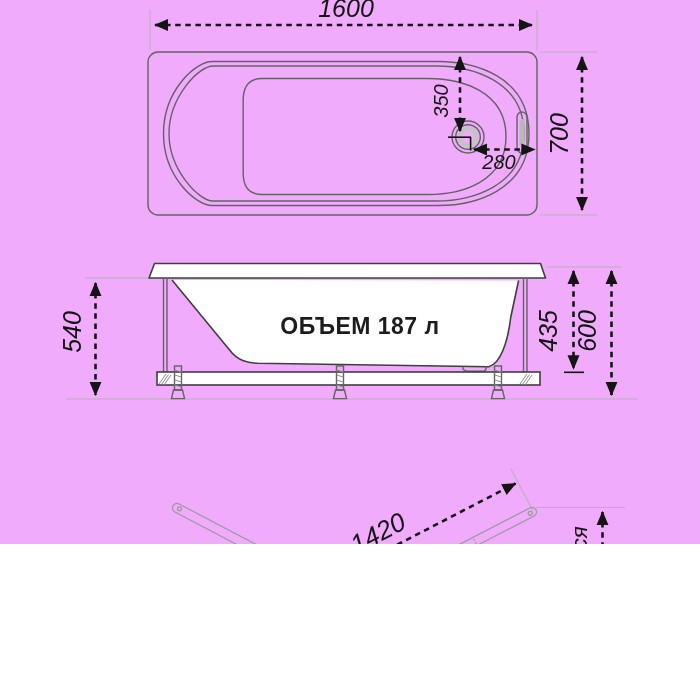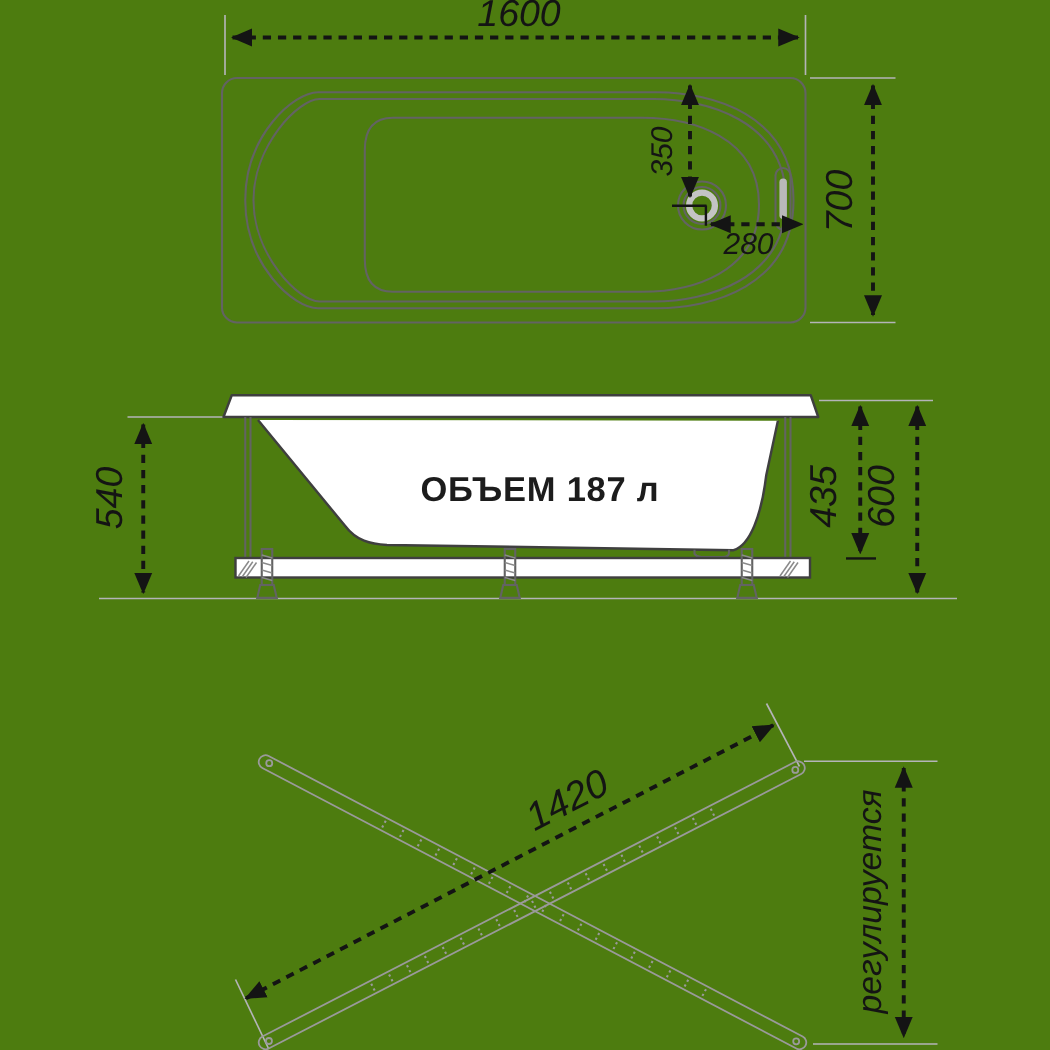--- a/index.html
+++ b/index.html
@@ -1,16 +1,16 @@
 <!DOCTYPE html>
 <html><head>
 <meta charset="utf-8">
 <style>
   html,body{margin:0;padding:0;background:#fff;}
-  .canvas{width:700px;height:700px;background:#4d7c0f;position:relative;overflow:hidden;
+  .canvas{width:700px;height:544px;background:#f0abfc;position:relative;overflow:hidden;
           font-family:"Liberation Sans",sans-serif;}
   svg{display:block;}
   .dim-line{stroke:#141414;stroke-width:2.6;stroke-dasharray:5.5 4.6;fill:none;}
   .ext{stroke:#b4b4b8;stroke-width:1.1;fill:none;}
   .draw{stroke:#636363;stroke-width:1.4;fill:none;}
   .draw-dark{stroke:#3f3f3f;stroke-width:1.6;fill:#ffffff;}
   .thin{stroke:#8a8a8a;stroke-width:1;fill:none;}
   .rail{stroke:#9a9a9a;stroke-width:1.2;fill:none;}
   .holes{stroke:#9a9a9a;stroke-width:1.5;stroke-dasharray:1.4 12;fill:none;}
   .tick{stroke:#141414;stroke-width:1.6;fill:none;}

